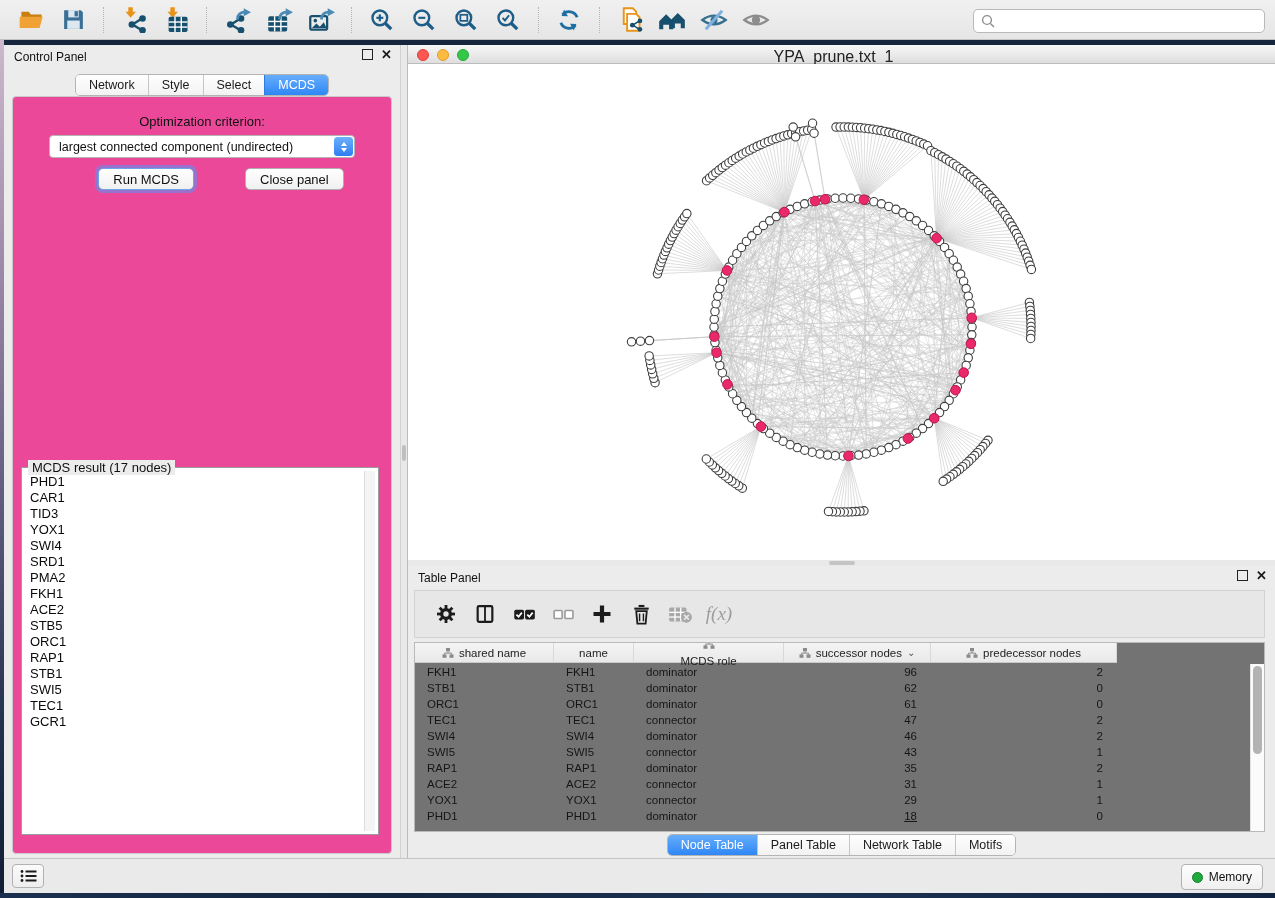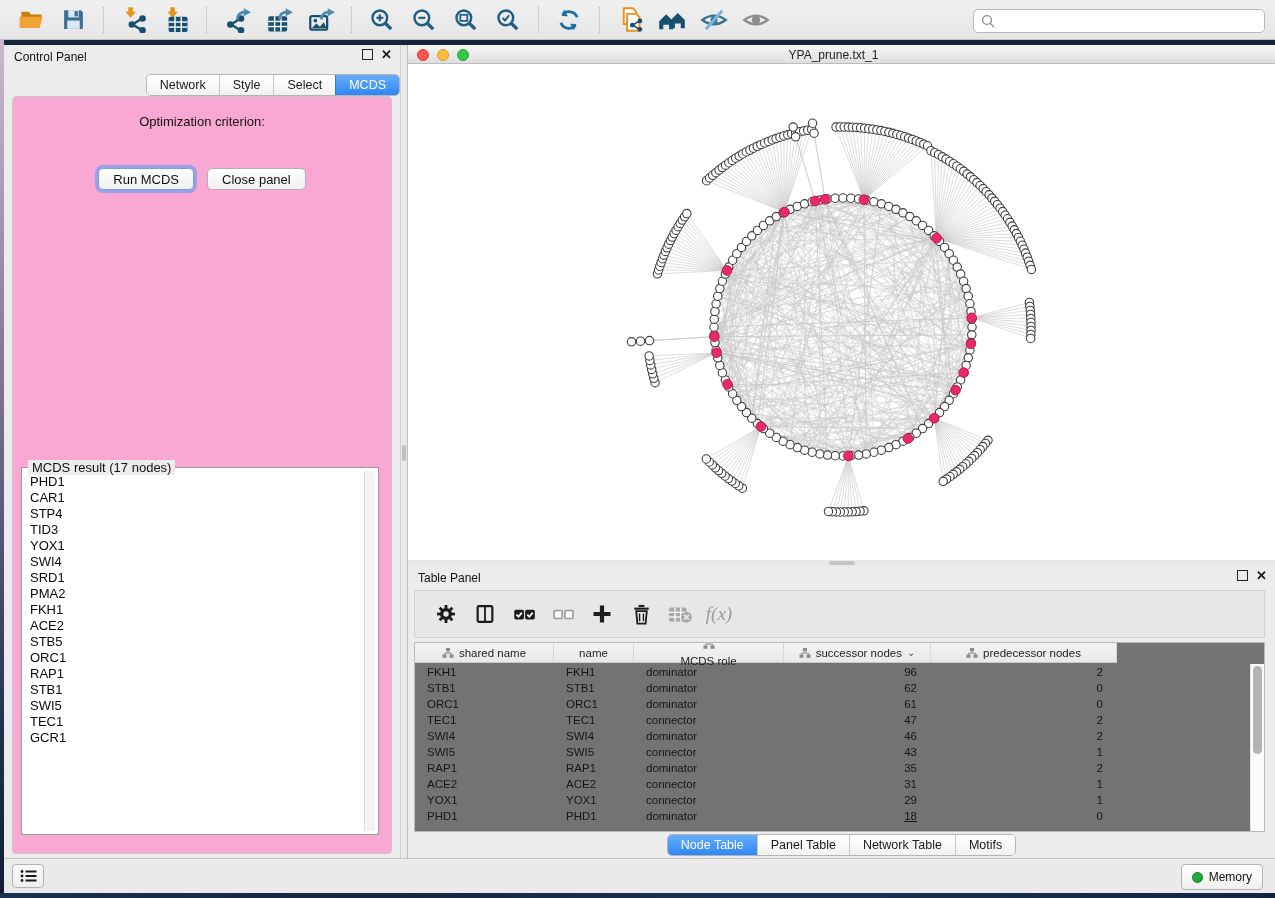--- a/index.html
+++ b/index.html
@@ -36,43 +36,43 @@
   .close-btn { font-size:13px; font-weight:bold; color:#1a1a1a; line-height:11px; cursor:pointer; }
 
   .seg-tabs { display:flex; border:1px solid #b4b4b4; border-radius:5px; overflow:hidden;
     background:#fdfdfd; height:22px; }
   .seg-tab { display:flex; align-items:center; justify-content:center; font-size:12.5px;
     color:#1a1a1a; background:linear-gradient(#ffffff,#f2f2f2); padding:0 13px;
     border-left:1px solid #c6c6c6; cursor:pointer; white-space:nowrap; }
   .seg-tab:first-child { border-left:none; }
   .seg-tab.selected { background:linear-gradient(#66aefb,#2f86f6); color:#fff;
     border-left-color:#2f7be0; }
-  .cp-tabs-row { position:absolute; top:29px; left:0; right:0; display:flex; justify-content:flex-end; }
+  .cp-tabs-row { position:absolute; top:29px; left:0; right:0; display:flex; justify-content:center; }
 
   .cp-content { position:absolute; left:8px; right:8px; top:51px; bottom:4px;
-    border:1px solid #c9c9c9; border-radius:4px; background:#f9a8d4; }
+    border:1px solid #c9c9c9; border-radius:4px; background:#ec4899; }
   .opt-label { position:absolute; top:17px; left:0; right:0; text-align:center;
     font-size:13px; color:#111; }
   .select-box { position:absolute; top:38px; left:36px; right:36px; height:23px;
     background:#fff; border:1px solid #b4b4b4; border-radius:4px;
     display:flex; align-items:center; cursor:pointer; }
   .select-value { flex:1; font-size:12.5px; color:#111; padding-left:9px; white-space:nowrap;
     overflow:hidden; }
   .select-stepper { width:19px; height:19px; margin-right:1px; border-radius:3.5px;
     background:linear-gradient(#6db1fb,#2e7ef2); display:flex; flex-direction:column;
     align-items:center; justify-content:center; gap:2px; }
   .tri-up { width:0; height:0; border-left:3.5px solid transparent; border-right:3.5px solid transparent;
     border-bottom:4.5px solid #fff; }
   .tri-down { width:0; height:0; border-left:3.5px solid transparent; border-right:3.5px solid transparent;
     border-top:4.5px solid #fff; }
   .cp-buttons { position:absolute; top:71px; left:0; right:0; display:flex;
     justify-content:center; gap:13px; }
   .mac-button { height:22px; padding:0 14px; background:linear-gradient(#ffffff,#f0f0f0);
     border:1px solid #b0b0b0; border-radius:5px; font-size:13px; color:#111; cursor:pointer;
-    font-family:"Liberation Sans", sans-serif; }
+    font-family:"Liberation Sans", sans-serif;margin-left:38px; }
   .mac-button.focused { box-shadow:0 0 0 3px rgba(82,151,250,.55); border-color:#6ea4e8; }
 
   .result-group { position:absolute; left:8px; right:12px; top:370px; bottom:18px;
     border:1px solid #9c9c9c; background:#fff; }
   .result-legend { position:absolute; top:-8px; left:6px; background:#ececec;
     padding:0 4px; font-size:13px; color:#111; }
   .result-list { position:absolute; left:4px; right:16px; top:6px; bottom:4px;
     overflow:hidden; font-size:13px; color:#0a0a0a; line-height:16px; }
   .result-item { padding-left:4px; white-space:nowrap; }
   .result-scroll { position:absolute; right:3px; top:3px; bottom:3px; width:11px;
@@ -92,21 +92,21 @@
   .net-window { position:absolute; left:408px; top:45px; right:0; height:515px;
     background:#fff; }
   .net-titlebar { position:absolute; left:0; top:0; right:0; height:19px;
     background:linear-gradient(#f7f7f7,#dedede); border-bottom:1px solid #bcbcbc; }
   .traffic { position:absolute; left:9px; top:4px; display:flex; gap:8px; }
   .tl { width:12px; height:12px; border-radius:50%; cursor:pointer; }
   .tl.red { background:#fc5753; border:1px solid #df3e3a; }
   .tl.yellow { background:#fdbc40; border:1px solid #de9b2d; }
   .tl.green { background:#33c748; border:1px solid #24a834; }
   .net-title { position:absolute; left:0; right:16px; top:3px; text-align:center;
-    font-size:12px; color:#222; }
+    font-size:16px; color:#222; }
   .net-canvas { position:absolute; left:0; top:19px; right:0; bottom:0; background:#fff; cursor:default; }
 
   
   .table-panel { position:absolute; left:408px; top:566px; right:0; height:292px;
     background:#ececec; }
   .tp-toolbar { position:absolute; left:6px; right:10px; top:24px; height:48px;
     background:#e7e7e7; border:1px solid #d2d2d2; display:flex; align-items:center;
     padding-left:16px; }
   .tp-icon { width:30px; height:30px; display:flex; align-items:center; justify-content:center;
     margin-right:9px; cursor:pointer; }
@@ -332,30 +332,36 @@
     <div class="cp-tabs-row">
       <div class="seg-tabs" id="cp-tabs">
           <div class="seg-tab">Network</div>
           <div class="seg-tab">Style</div>
           <div class="seg-tab">Select</div>
           <div class="seg-tab selected">MCDS</div>
         </div>
     </div>
     <div class="cp-content">
       <div class="opt-label">Optimization criterion:</div>
+      <div class="select-box">
+        <span class="select-value">largest connected component (undirected)</span>
+        <span class="select-stepper">
+          <span class="tri-up"></span>
+            <span class="tri-down"></span>
+        </span>
+      </div>
       <div class="cp-buttons">
         <button class="mac-button focused">Run MCDS</button>
         <button class="mac-button">Close panel</button>
       </div>
       <div class="result-group">
         <span class="result-legend">MCDS result (17 nodes)</span>
         <div class="result-list" id="result-list">
             <div class="result-item">PHD1</div>
             <div class="result-item">CAR1</div>
-            <div class="result-item">STP4</div>
             <div class="result-item">TID3</div>
             <div class="result-item">YOX1</div>
             <div class="result-item">SWI4</div>
             <div class="result-item">SRD1</div>
             <div class="result-item">PMA2</div>
             <div class="result-item">FKH1</div>
             <div class="result-item">ACE2</div>
             <div class="result-item">STB5</div>
             <div class="result-item">ORC1</div>
             <div class="result-item">RAP1</div>

